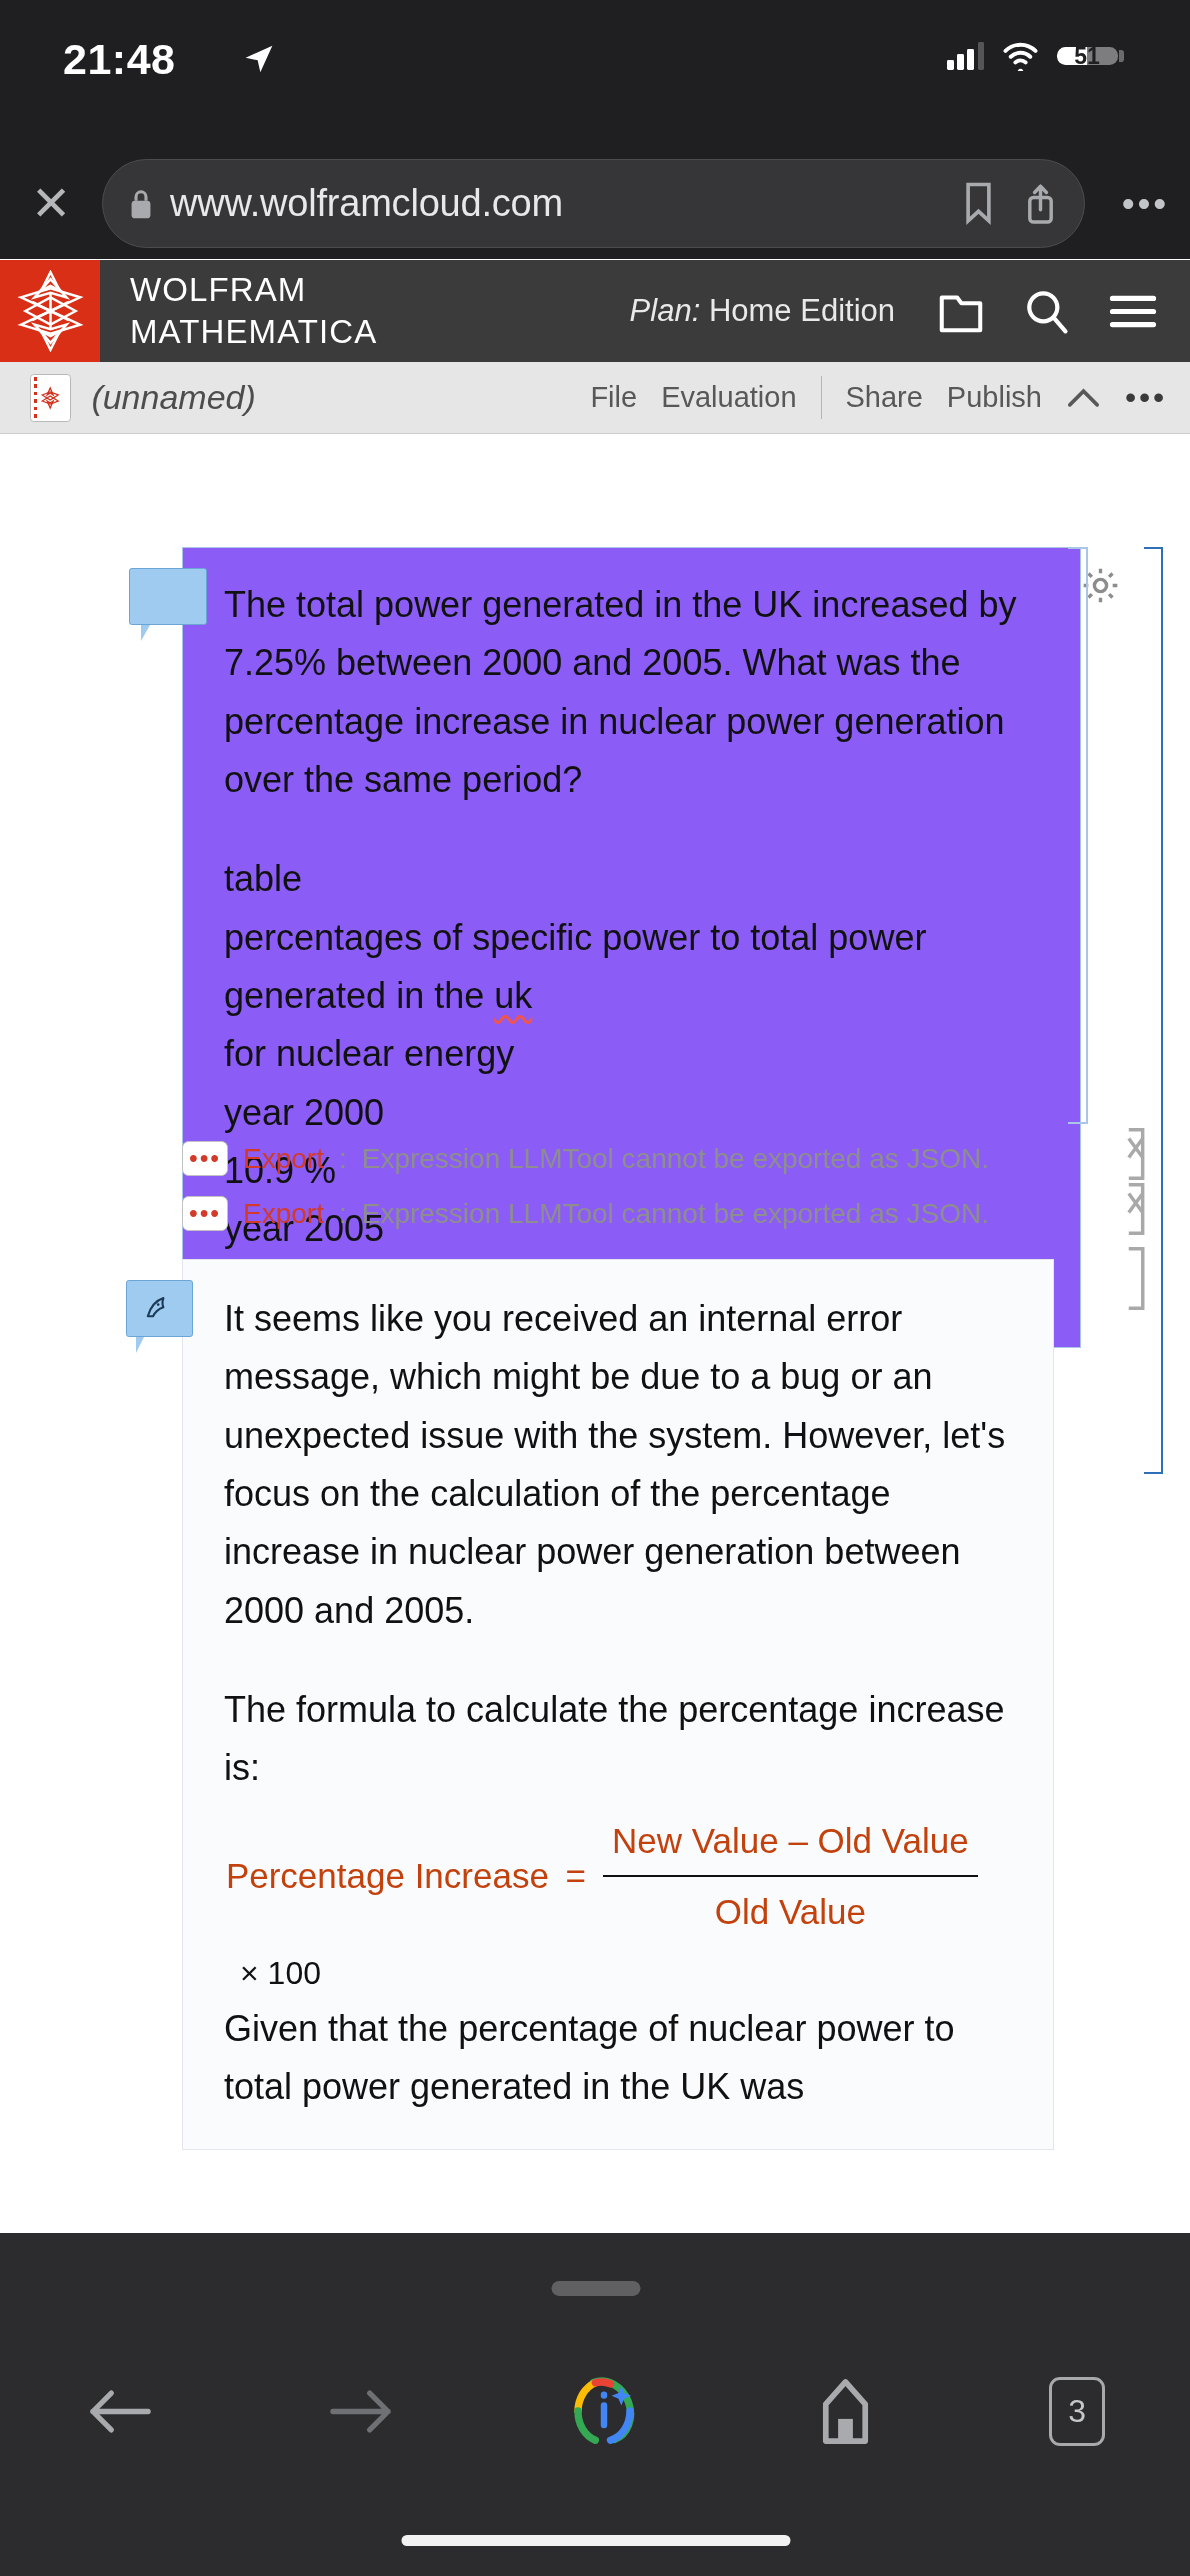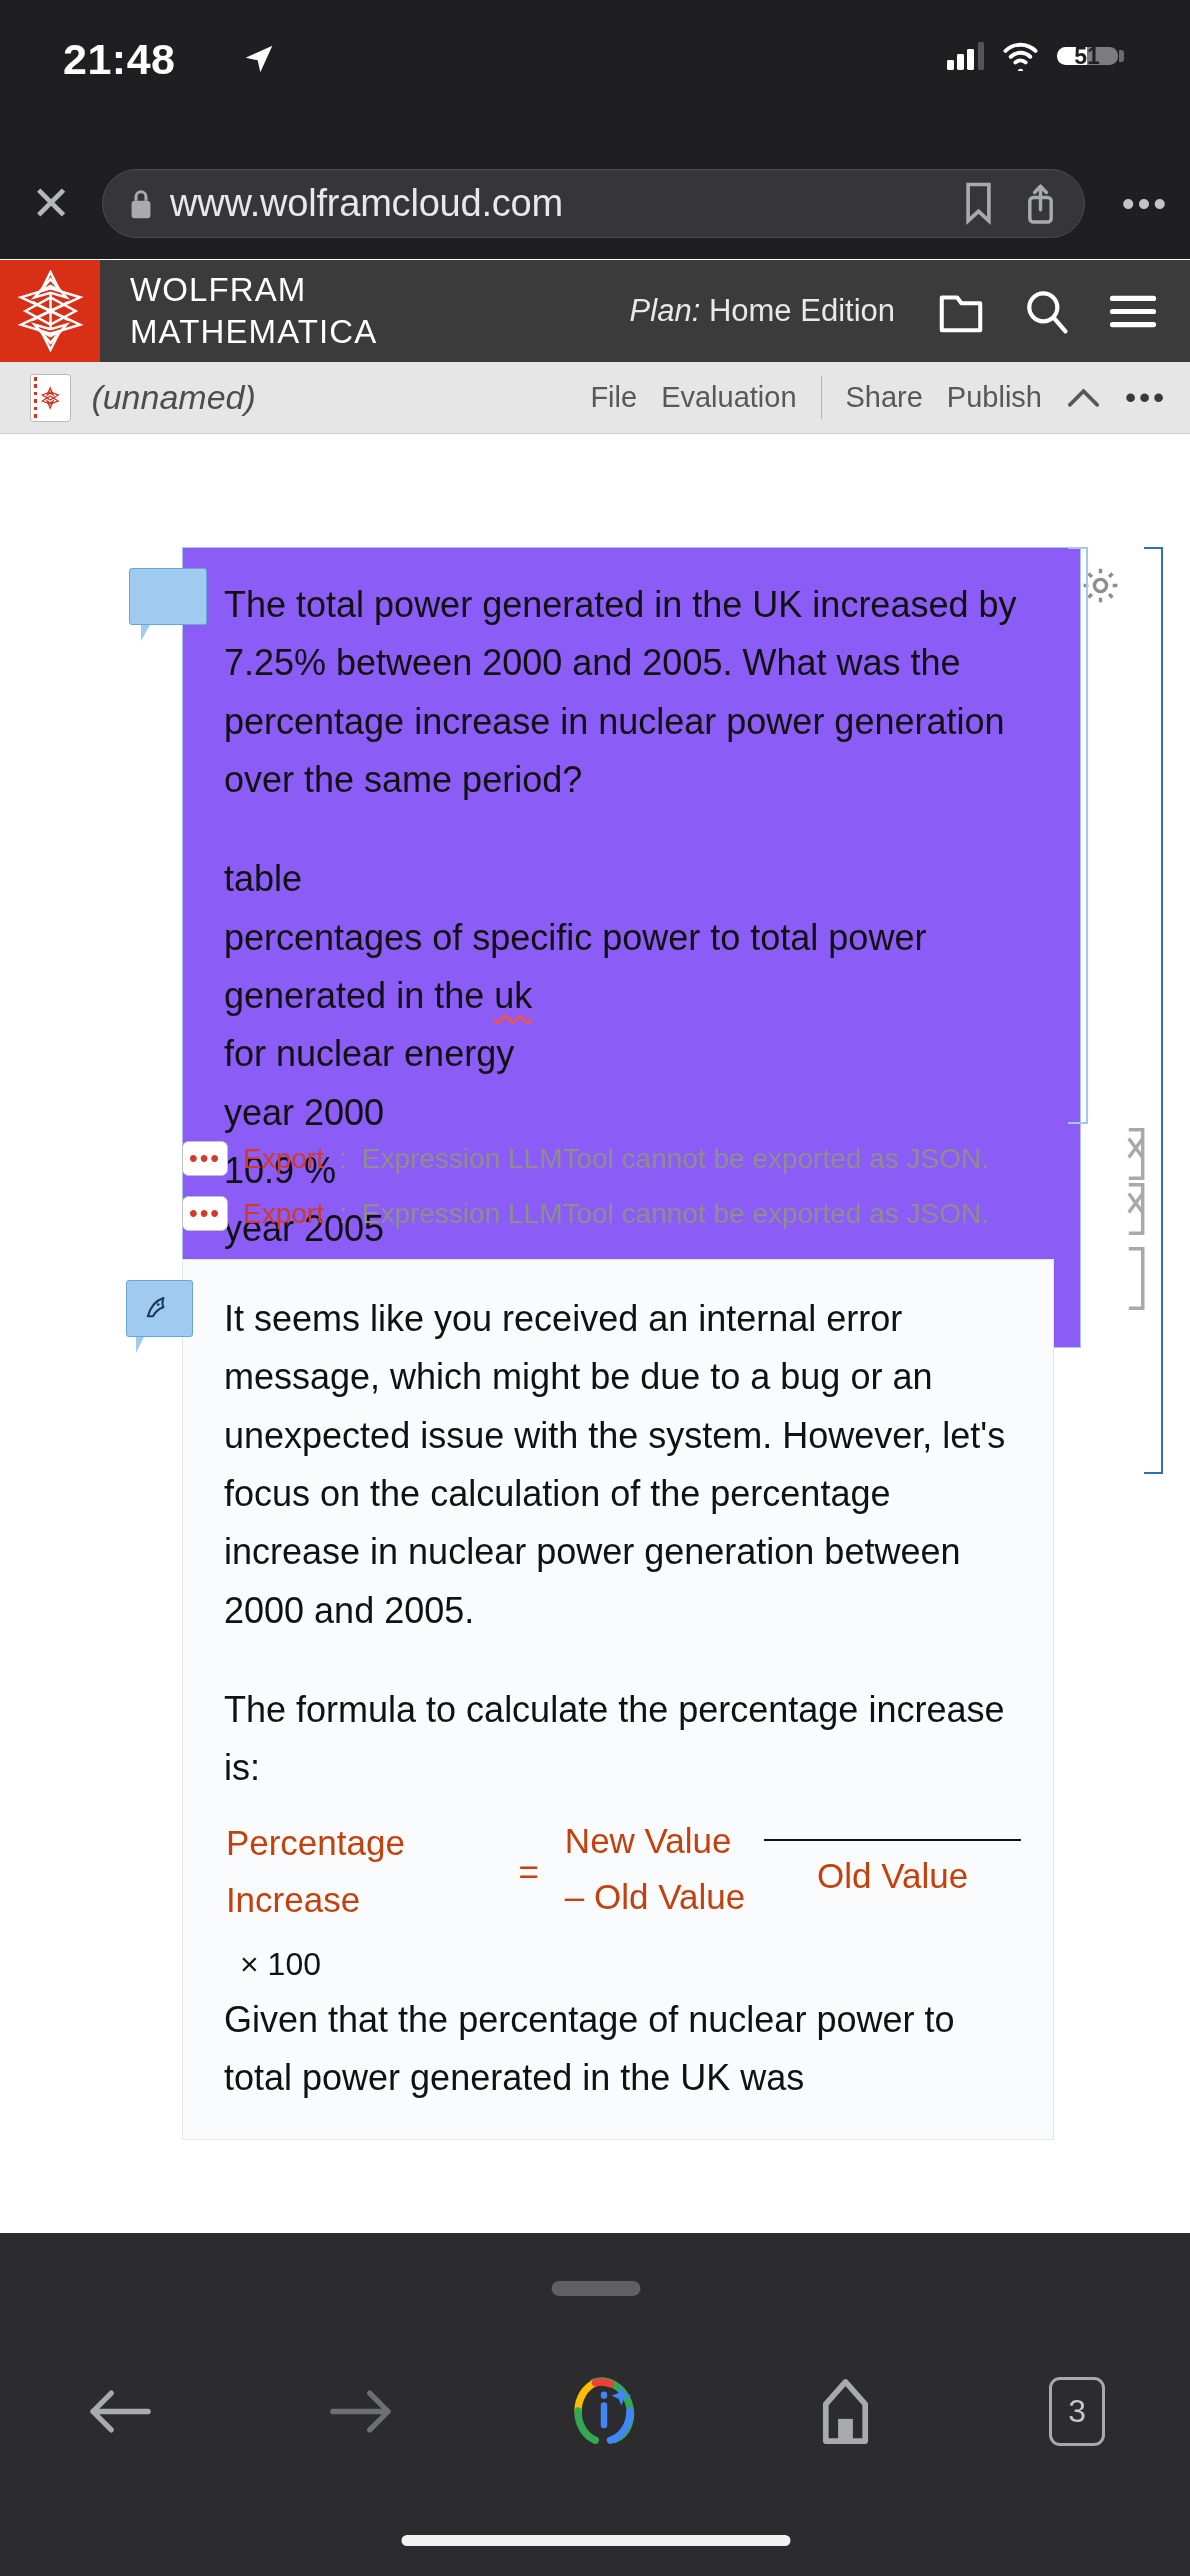--- a/index.html
+++ b/index.html
@@ -40,21 +40,21 @@
   
   .urlbar {
     position:absolute; top:148px; left:0; width:1191px; height:111px;
     background:#1f1f21; display:flex; align-items:center;
   }
   .url-close {
     width:102px; text-align:center; color:#b6b7ba; font-size:48px;
     font-weight:300; line-height:1;
   }
   .url-pill {
-    flex:1; height:69px; border-radius:45px; background:#363638;
+    flex:1; height:89px; border-radius:45px; background:#363638;
     border:0.9px solid #4c4c4e; display:flex; align-items:center;
     padding:0 24px; gap:15px; margin-right:15px;
   }
   .url-text {
     flex:1; color:#e8e8ea; font-size:38px; letter-spacing:-0.2px;
     white-space:nowrap; overflow:hidden;
   }
   .url-dots { width:91px; text-align:center; color:#c3c4c7; font-size:37px; letter-spacing:2.8px; }
 
   
@@ -144,21 +144,21 @@
   }
   .bubble-assist:after {
     content:""; position:absolute; left:9.3px; top:56px;
     border-left:8.3px solid #9ecbef; border-bottom:16px solid transparent;
   }
 
   .formula {
     display:flex; align-items:center; gap:16.7px;
     font-size:35px; margin:15px 0 7.4px 1.9px; color:#c2410c;
   }
-  .frac { display:inline-flex; flex-direction:row; align-items:center; }
+  .frac { display:inline-flex; flex-direction:column; align-items:center; }
   .frac .num { padding:0 9.3px 5.6px; }
   .frac .den { padding:7.4px 9.3px 0; border-top:2.8px solid #111; width:100%; text-align:center; }
   .times { font-size:32px; margin-left:16px; }
 
   
   .bracket {
     position:absolute; border:2.8px solid #a9c6e8; border-left:none;
     width:20.4px;
   }
   .bracket-dark { position:absolute; border:2.8px solid #2f6fb5; border-left:none; width:18.5px; }

